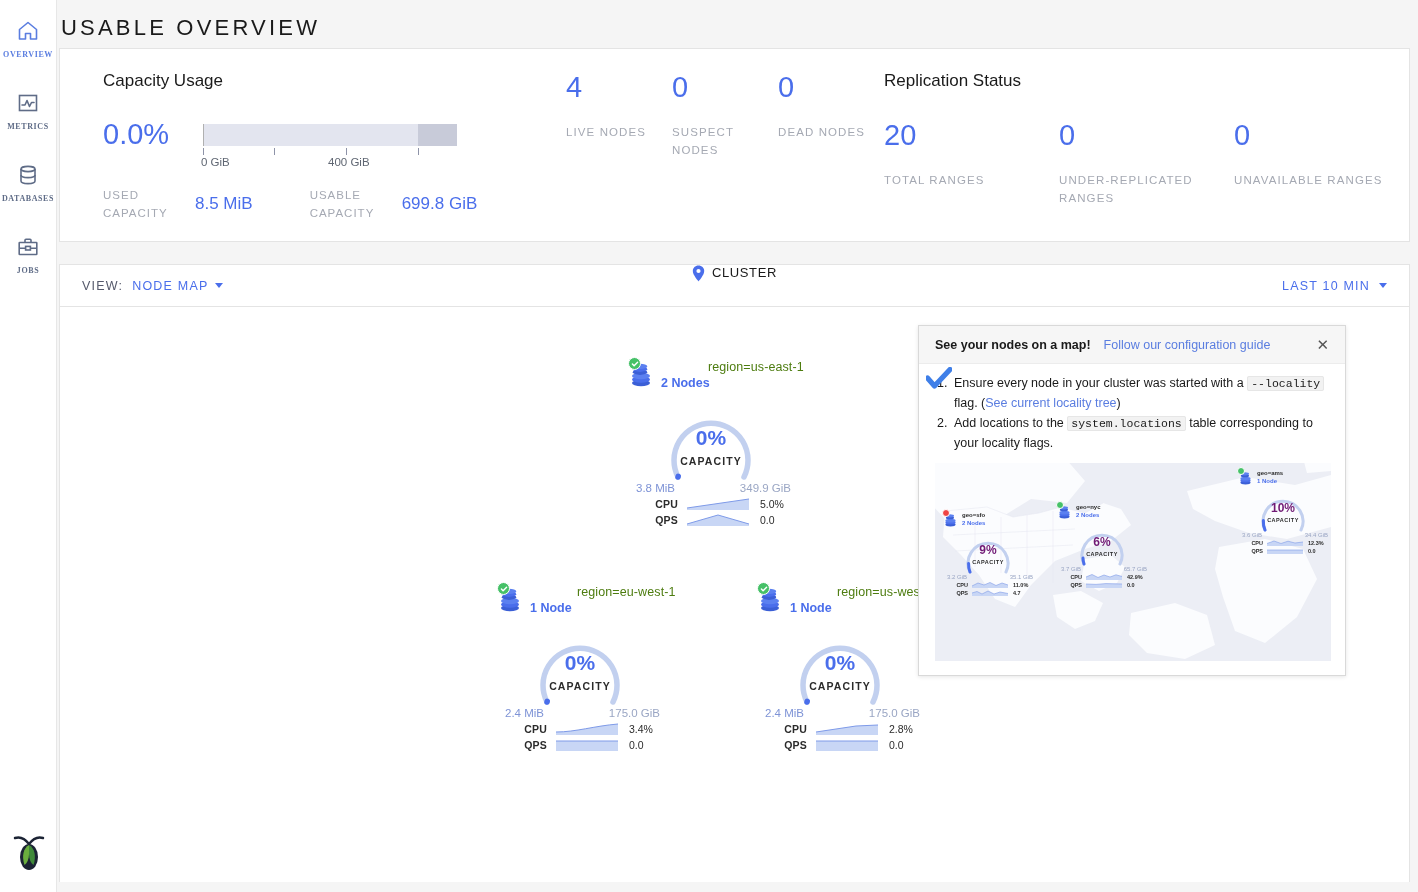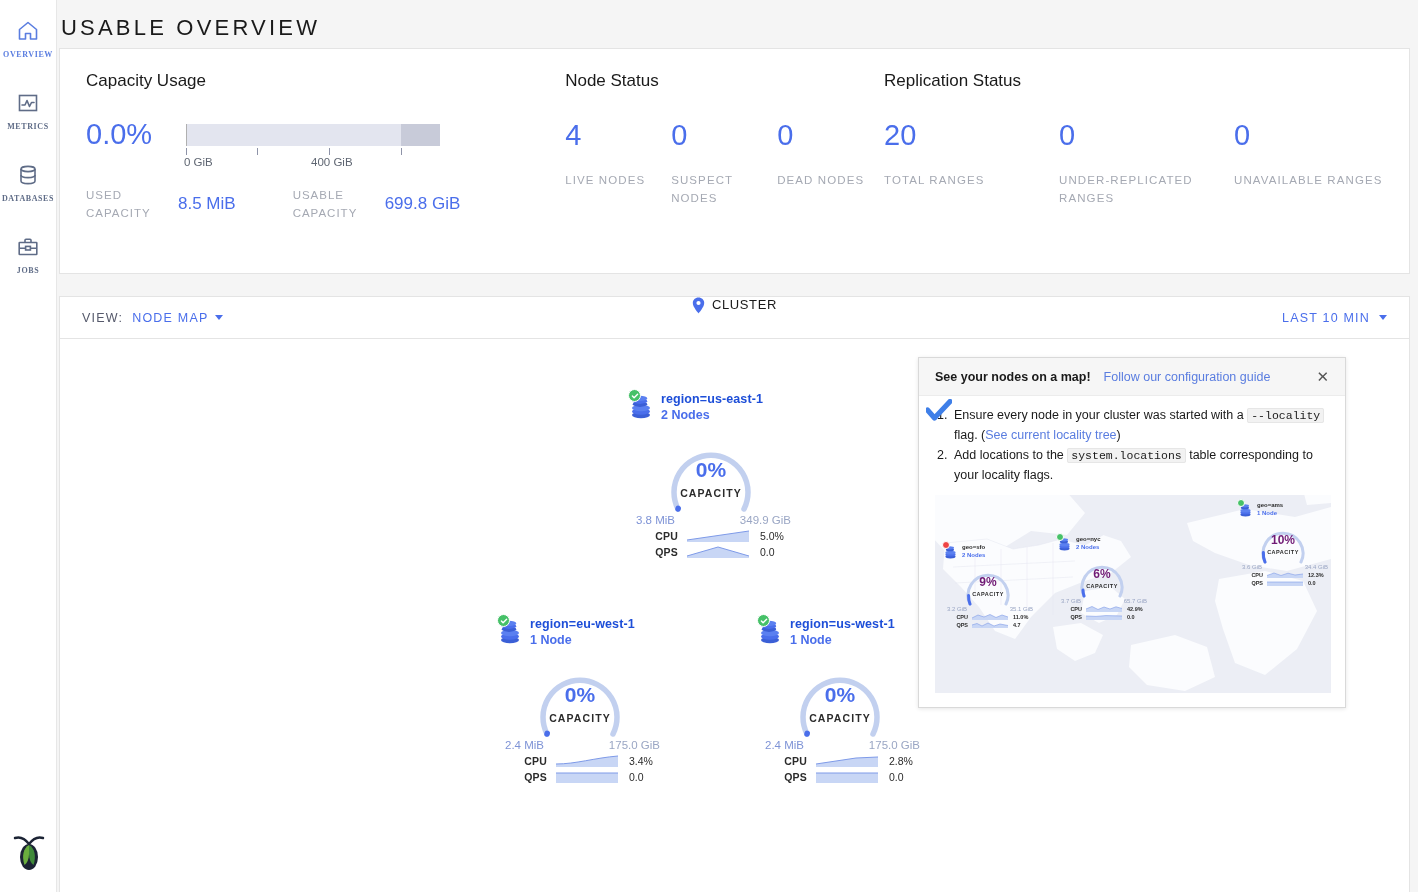--- a/index.html
+++ b/index.html
@@ -61,22 +61,22 @@
   }
   .card {
     background: #fff;
     border: 1px solid #e4e4e4;
     margin: 0 8px 0 2px;
   }
 
   
   .summary {
     display: flex;
-    height: 226px;
-    padding: 22px 0 0 0;
+    height: 194px;
+    padding: 22px 0 0 17px;
   }
   .sec-title {
     font-size: 17px; color: #1a1a1a; font-weight: 400;
     margin-bottom: 28px;
   }
   .sec-capacity { width: 552px; padding-left: 26px; }
   .sec-node     { width: 350px; }
   .sec-repl     { flex: 1 1 auto; }
 
   .cap-row { display: flex; align-items: flex-start; }
@@ -177,22 +177,22 @@
   .ng-icon { position: relative; width: 26px; height: 30px; flex: 0 0 26px; }
   .ng-badge {
     position: absolute; left: 0px; top: -2px;
     width: 13px; height: 13px; border-radius: 50%;
     background: #46c168; border: 1.5px solid #fff;
     display: flex; align-items: center; justify-content: center;
     z-index: 3;
   }
   .ng-badge svg { display: block; }
   .ng-name {
-    font-size: 12.5px; color: #1d4ed8; font-weight: 700;
-    letter-spacing: 0.1px; line-height: 16px;
+    font-size: 12.5px; color: #4d7c0f; font-weight: 400;
+    letter-spacing: 0.1px; line-height: 16px; margin-left: 47px;
   }
   .ng-count {
     font-size: 12.5px; color: #4a6eeb; font-weight: 700; line-height: 16px;
   }
   .gauge { position: relative; width: 106px; height: 78px; margin: 12px 0 0 30px; }
   .gauge svg { position: absolute; left: 0; top: 0; }
   .gauge-pct {
     position: absolute; width: 106px; top: 23px; text-align: center;
     font-size: 21px; color: #4a6eeb; font-weight: 700;
   }
@@ -381,21 +381,20 @@
             <div class="leg-val">8.5 MiB</div>
           </div>
           <div class="cap-leg-item" style="margin-left:57px">
             <div class="leg-key">USABLE CAPACITY</div>
             <div class="leg-val">699.8 GiB</div>
           </div>
         </div>
       </div>
 
       <div class="sec-node">
-        <div class="sec-title">Node Status</div>
         <div class="stat-row">
           <div class="stat">
             <div class="stat-num">4</div>
             <div class="stat-lbl">LIVE NODES</div>
           </div>
           <div class="stat">
             <div class="stat-num">0</div>
             <div class="stat-lbl">SUSPECT NODES</div>
           </div>
           <div class="stat">

